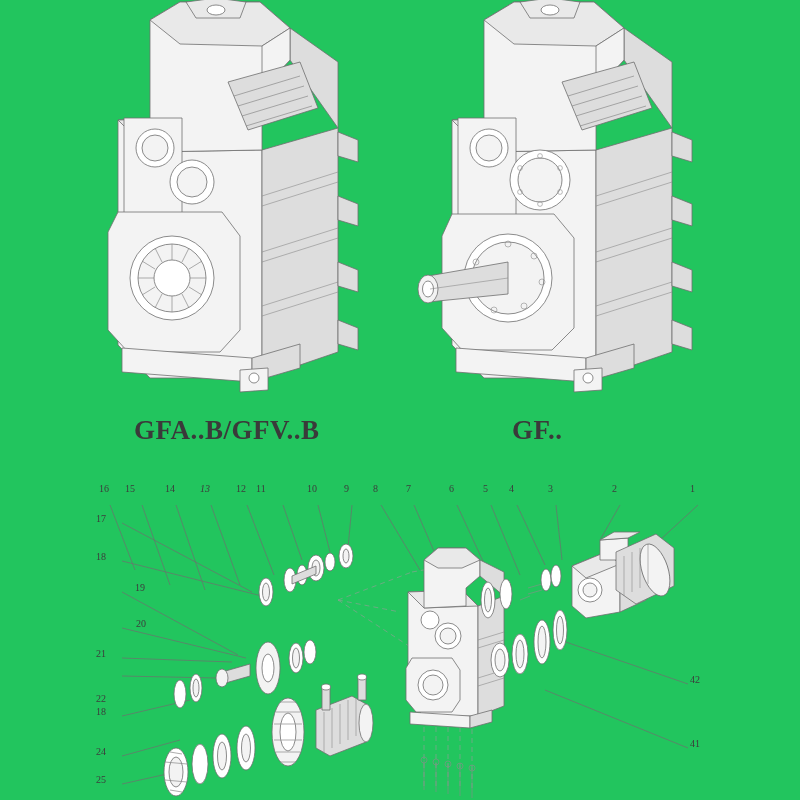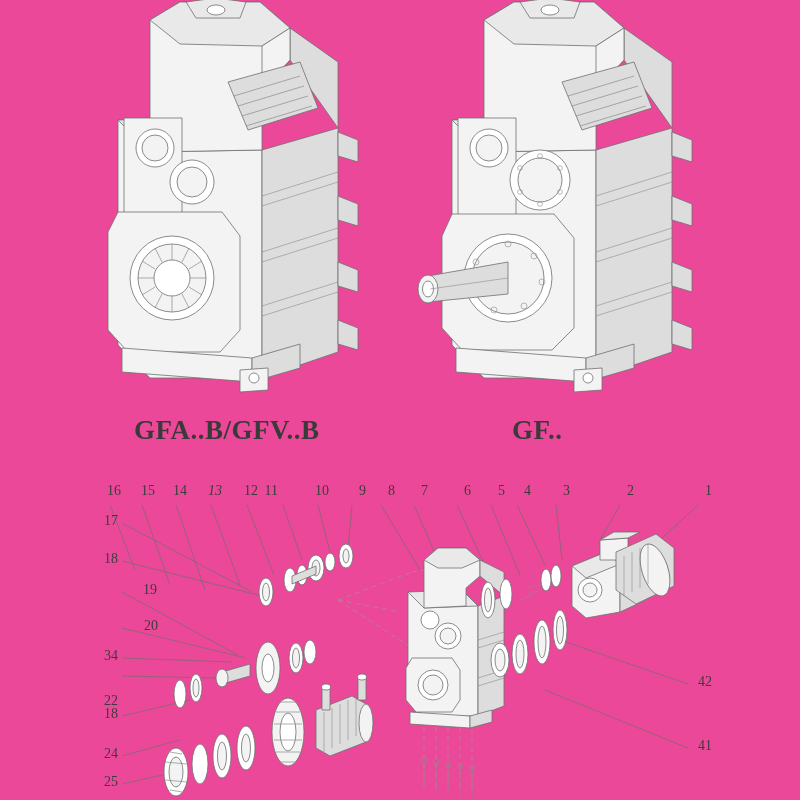--- a/index.html
+++ b/index.html
@@ -11,21 +11,21 @@
     width: 800px;
     height: 800px;
     font-family: "Liberation Serif", serif;
     overflow: hidden;
     position: relative;
   }
   #page {
     position: relative;
     width: 800px;
     height: 800px;
-    background: #ec4899;
+    background: #22c55e;
   }
   .stage {
     position: absolute;
     left: 0;
     top: 0;
     width: 800px;
     height: 800px;
   }
   .caption {
     position: absolute;
@@ -35,24 +35,24 @@
     color: #3a3a3a;
     letter-spacing: 0.5px;
     white-space: nowrap;
   }
   #caption-left { left: 134px; top: 415px; }
   #caption-right { left: 512px; top: 415px; }
 
   .callout {
     position: absolute;
     font-family: "Liberation Serif", serif;
-    font-size: 14px;
+    font-size: 10px;
     color: #3c3c3c;
     white-space: nowrap;
-    text-align: right;
+    text-align: left;
     width: 22px;
   }
   svg { display: block; }
   .ln-thin { stroke: #8c8c8c; stroke-width: 0.6; fill: none; }
   .ln-dash { stroke: #9a9a9a; stroke-width: 0.6; fill: none; stroke-dasharray: 5 4; }
   .ln-lead { stroke: #6f6f6f; stroke-width: 0.7; fill: none; }
   .fillgray { fill: #e9e9e9; stroke: #6f6f6f; stroke-width: 0.8; }
   .fillgray2 { fill: #dddddd; stroke: #6f6f6f; stroke-width: 0.8; }
   .fillgray3 { fill: #f3f3f3; stroke: #6f6f6f; stroke-width: 0.8; }
   .fillwhite { fill: #ffffff; stroke: #6f6f6f; stroke-width: 0.8; }
@@ -396,41 +396,41 @@
         <circle cx="460" cy="766" r="3"></circle>
         <circle cx="472" cy="768" r="3"></circle>
       </g>
     </g>
   </svg>
 
   <div class="caption" id="caption-left">GFA..B/GFV..B</div>
   <div class="caption" id="caption-right">GF..</div>
 
   <div class="callout" style="left:99px;  top:483px;">16</div>
-  <div class="callout" style="left:133px; top:483px;">15</div>
+  <div class="callout" style="left:125px; top:483px;">15</div>
   <div class="callout" style="left:165px; top:483px;">14</div>
   <div class="callout" style="left:200px; top:483px;font-style:italic;">13</div>
   <div class="callout" style="left:236px; top:483px;">12</div>
   <div class="callout" style="left:256px; top:483px;">11</div>
   <div class="callout" style="left:307px; top:483px;">10</div>
   <div class="callout" style="left:344px; top:483px;">9</div>
   <div class="callout" style="left:373px; top:483px;">8</div>
   <div class="callout" style="left:406px; top:483px;">7</div>
   <div class="callout" style="left:449px; top:483px;">6</div>
   <div class="callout" style="left:483px; top:483px;">5</div>
   <div class="callout" style="left:509px; top:483px;">4</div>
   <div class="callout" style="left:548px; top:483px;">3</div>
   <div class="callout" style="left:612px; top:483px;">2</div>
   <div class="callout" style="left:690px; top:483px;">1</div>
 
   <div class="callout" style="left:96px; top:513px;">17</div>
   <div class="callout" style="left:96px; top:551px;">18</div>
   <div class="callout" style="left:96px; top:582px;margin-left:39px;">19</div>
   <div class="callout" style="left:96px; top:618px;margin-left:40px;">20</div>
-  <div class="callout" style="left:96px; top:648px;">34</div>
+  <div class="callout" style="left:96px; top:648px;">21</div>
   <div class="callout" style="left:96px; top:666px;margin-top:27px;">22</div>
   <div class="callout" style="left:96px; top:706px;">18</div>
   <div class="callout" style="left:96px; top:746px;">24</div>
   <div class="callout" style="left:96px; top:774px;">25</div>
 
   <div class="callout" style="left:690px; top:674px;">42</div>
   <div class="callout" style="left:690px; top:738px;">41</div>
 
 </div>
 

